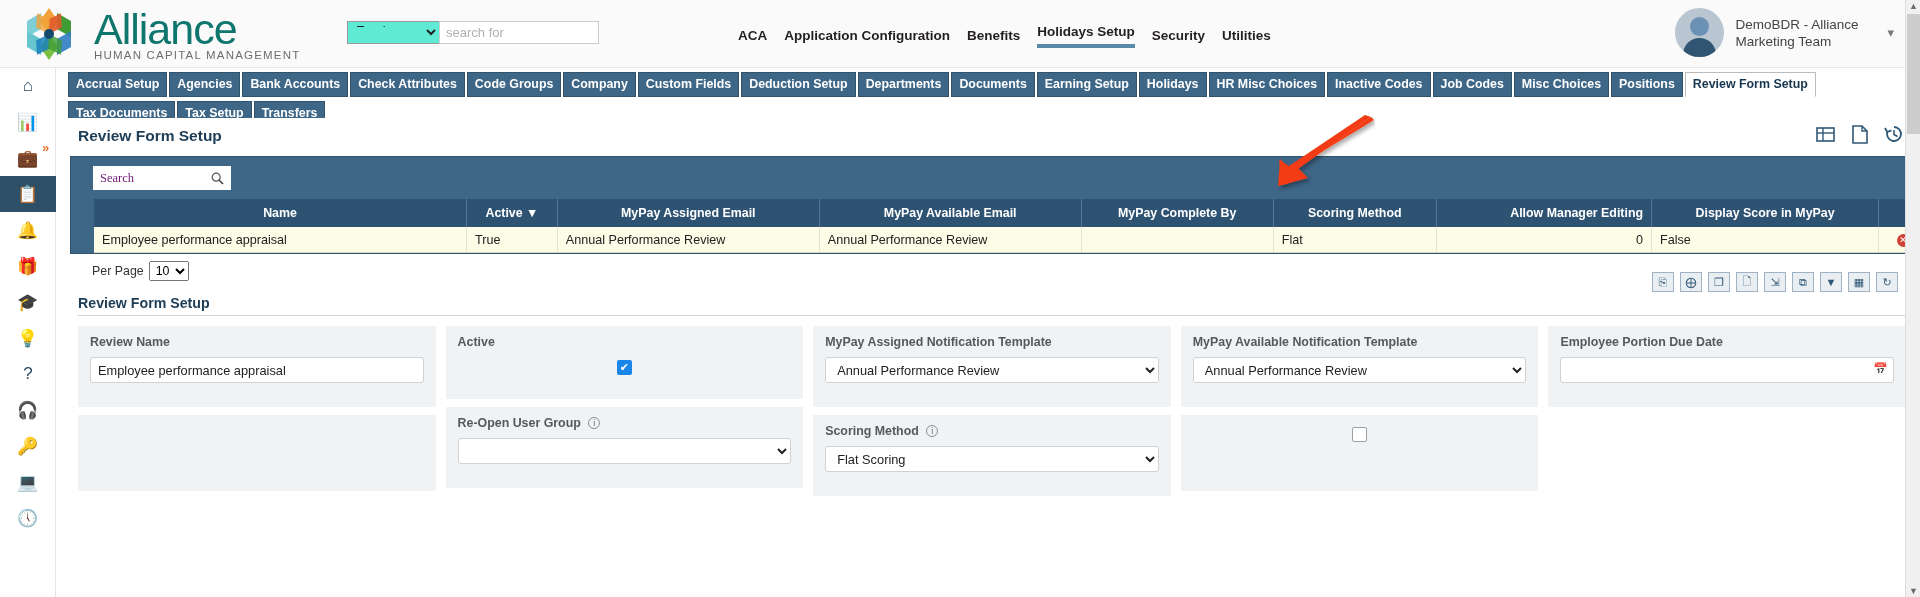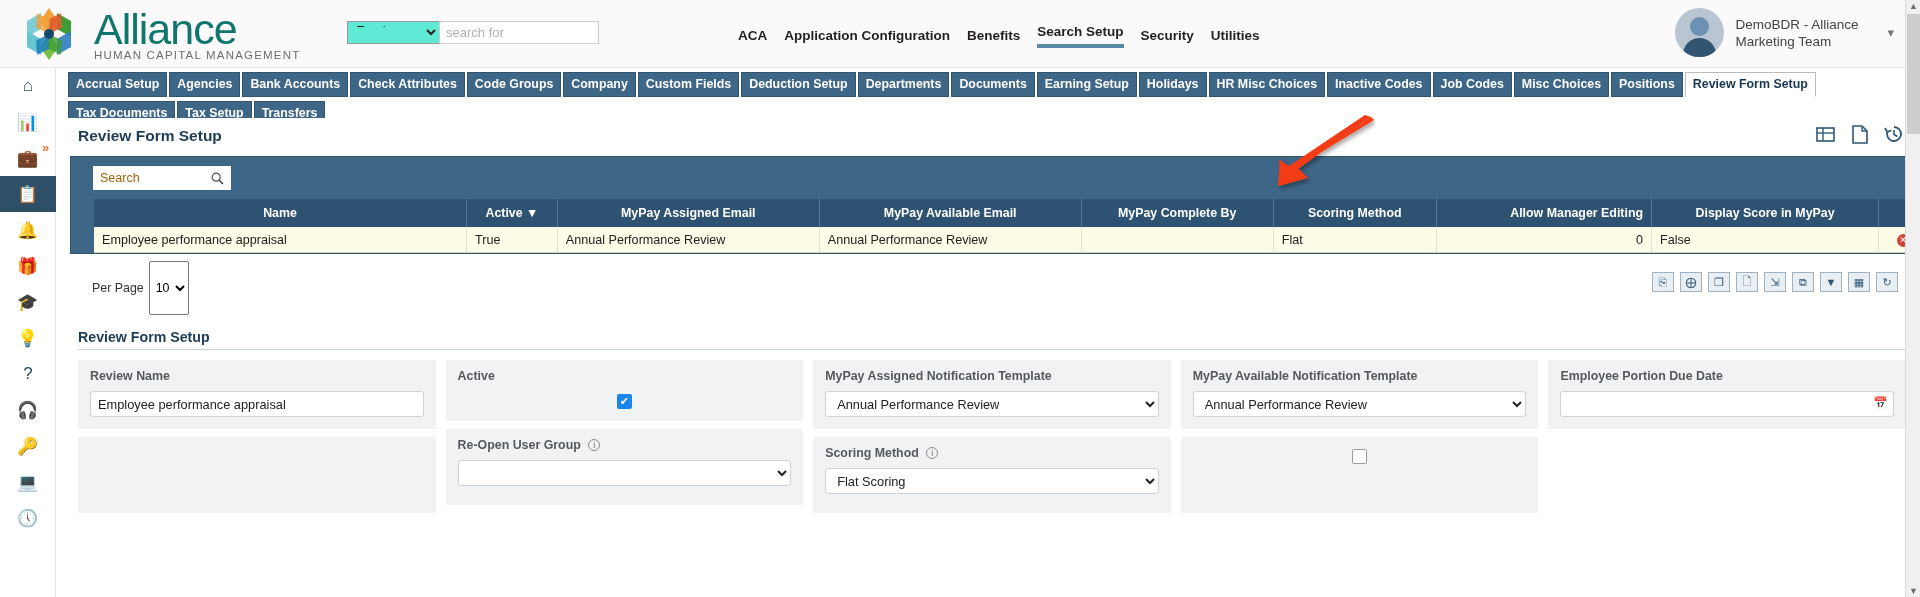--- a/index.html
+++ b/index.html
@@ -66,21 +66,21 @@
 
   
   .page { position:absolute; left:56px; top:118px; right:0; bottom:0; background:#fff; padding:0 14px; }
   .pagehead { display:flex; align-items:center; justify-content:space-between; padding:6px 2px 4px 8px; }
   .pagetitle { font-size:15.5px; font-weight:700; color:#1d3c55; }
   .headicons { display:flex; gap:16px; align-items:center; color:#2f5876; }
 
   .panel { background:#3e6687; border:1px solid #32536c; margin-top:4px; }
   .panel-top { padding:9px 12px 9px 22px; }
   .search-sm { width:138px; height:24px; background:#fff; border:1px solid #fff; display:flex; align-items:center; padding:0 6px; }
-  .search-sm span { font-size:12.5px; color:#a16207; flex:1; }
+  .search-sm span { font-size:12.5px; color:#701a75; flex:1;font-family:Liberation Serif, serif; }
 
   .tbtoolbar { position:absolute; right:22px; top:154px; display:flex; gap:6px; z-index:5; }
   .tbtn {
     width:22px; height:20px; border:1px solid #9fb3c4; background:#e9eef3;
     display:flex; align-items:center; justify-content:center; color:#2f5876; font-size:11px;
   }
 
   table.grid { width:100%; border-collapse:collapse;margin-left:23px; }
   table.grid th {
     background:#2e5272; color:#fff; font-size:12.4px; font-weight:700; padding:7px 8px;
@@ -90,28 +90,28 @@
   table.grid td {
     background:#fdfce6; font-size:12.6px; color:#222; padding:5px 8px; border-right:1px solid #e4e2cb;
     border-bottom:1px solid #d9d7c2;
   }
   td.num { text-align:right; }
   td.del { text-align:center; width:40px; background:#fdfce6; }
   .delcircle { display:inline-block; width:13px; height:13px; border-radius:50%; background:#cf4236; color:#fff;
     font-size:9px; line-height:13px; text-align:center; }
 
   .perpage { display:flex; align-items:center; gap:5px; padding:7px 2px 0 22px; font-size:12.4px; color:#333; }
-  .perpage select { font-size:12.4px; font-family:"Liberation Sans", sans-serif; padding:18px 2px; }
+  .perpage select { font-size:12.4px; font-family:"Liberation Sans", sans-serif; padding:1px 2px; }
 
   .sec { margin-top:14px; padding-left:8px; }
   .sec-title { font-size:14.2px; font-weight:700; color:#1d3c55; padding-bottom:4px; border-bottom:1px solid #c9d3db; }
 
   .formgrid { display:flex; gap:10px; padding:10px 0 0 0; }
   .col { flex:1; }
-  .fieldbox { background:#f1f2f3; padding:9px 12px 12px; margin-bottom:8px; min-height:56px; }
+  .fieldbox { background:#f1f2f3; padding:9px 12px 24px; margin-bottom:8px; min-height:56px; }
   .fieldbox.tall { min-height:76px; }
   .flabel { font-size:12.4px; font-weight:700; color:#55595d; margin-bottom:7px; line-height:15px; }
   .finput {
     width:100%; height:26px; border:1px solid #cfd2d5; border-radius:3px; background:#fff;
     font-size:12.8px; color:#222; padding:0 7px; font-family:"Liberation Sans", sans-serif;
   }
   select.finput { height:26px; }
   .chk { width:15px; height:15px; background:#1a86ea; border-radius:2px; display:flex; align-items:center;
     justify-content:center; color:#fff; font-size:11px; margin:3px auto 0; }
   .chk.empty { background:#fff; border:1px solid #9aa0a6; }
@@ -168,21 +168,21 @@
     <select class="search-select">
       <option>Employees</option>
     </select>
     <input class="search-box" type="text" placeholder="search for" style="">
   </div>
 
   <div class="mainnav">
     <a href="#">ACA</a>
     <a href="#">Application Configuration</a>
     <a href="#">Benefits</a>
-    <a href="#" class="active">Search Setup</a>
+    <a href="#" class="active">Holidays Setup</a>
     <a href="#">Security</a>
     <a href="#">Utilities</a>
   </div>
 
   <div class="userbox">
     <div class="avatar">
       <div class="head"></div>
         <div class="body"></div>
     </div>
     <div>

